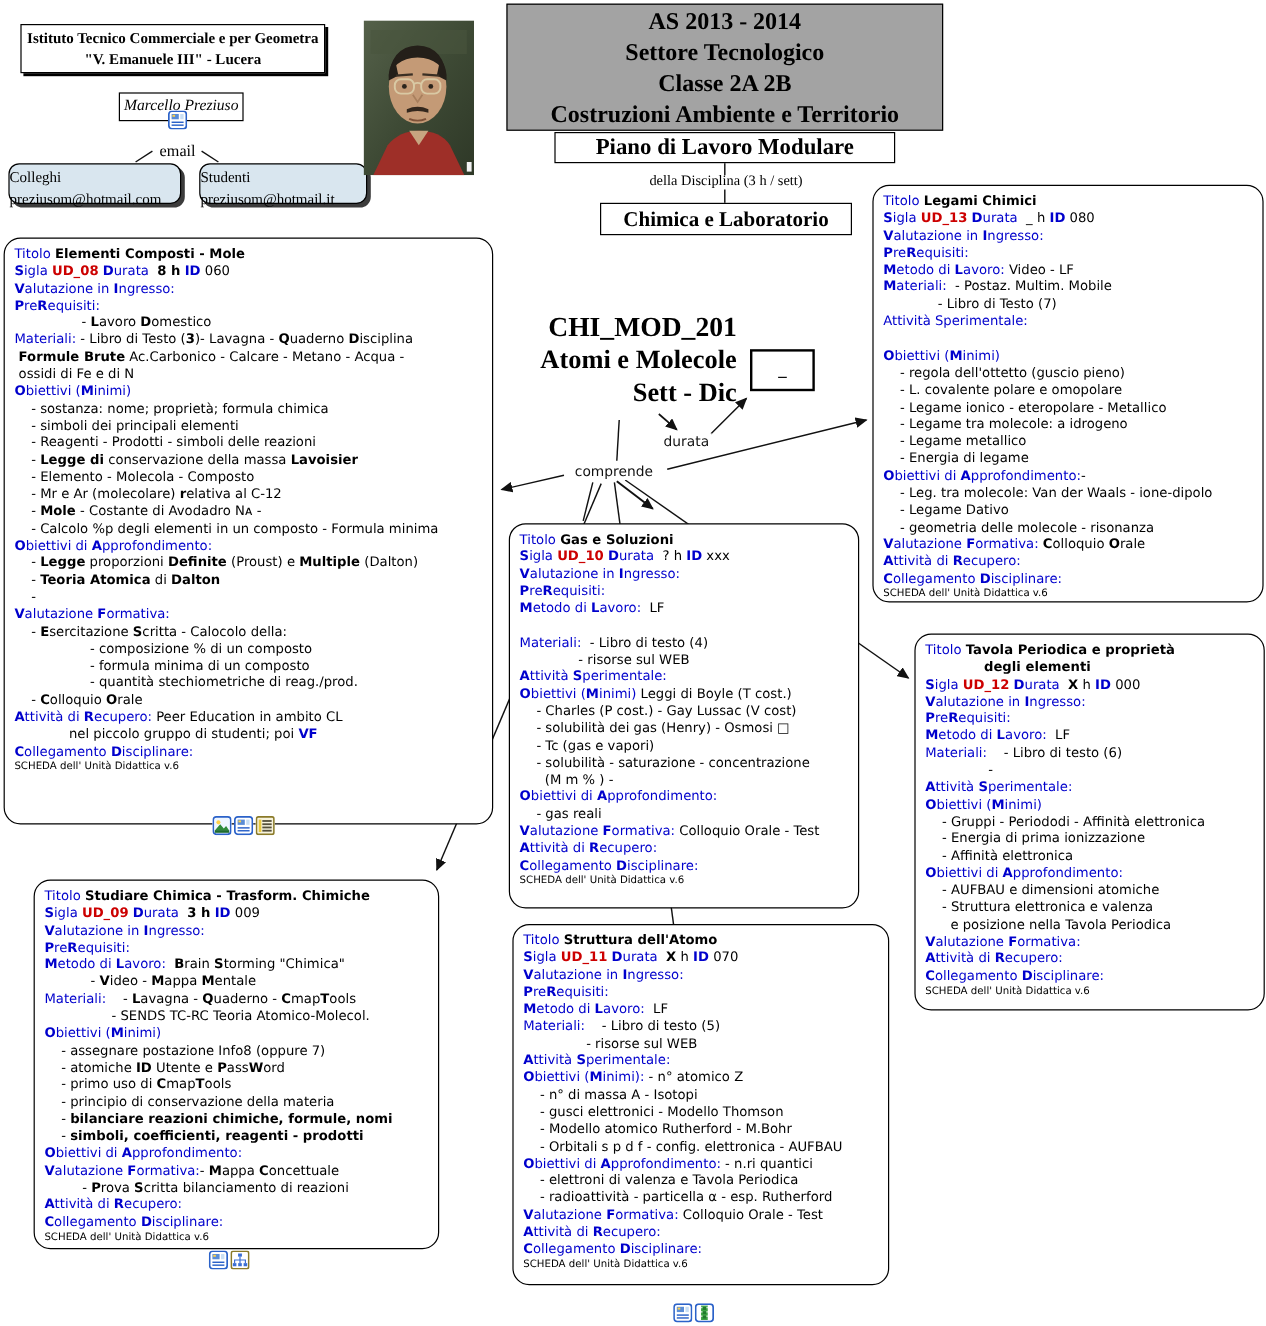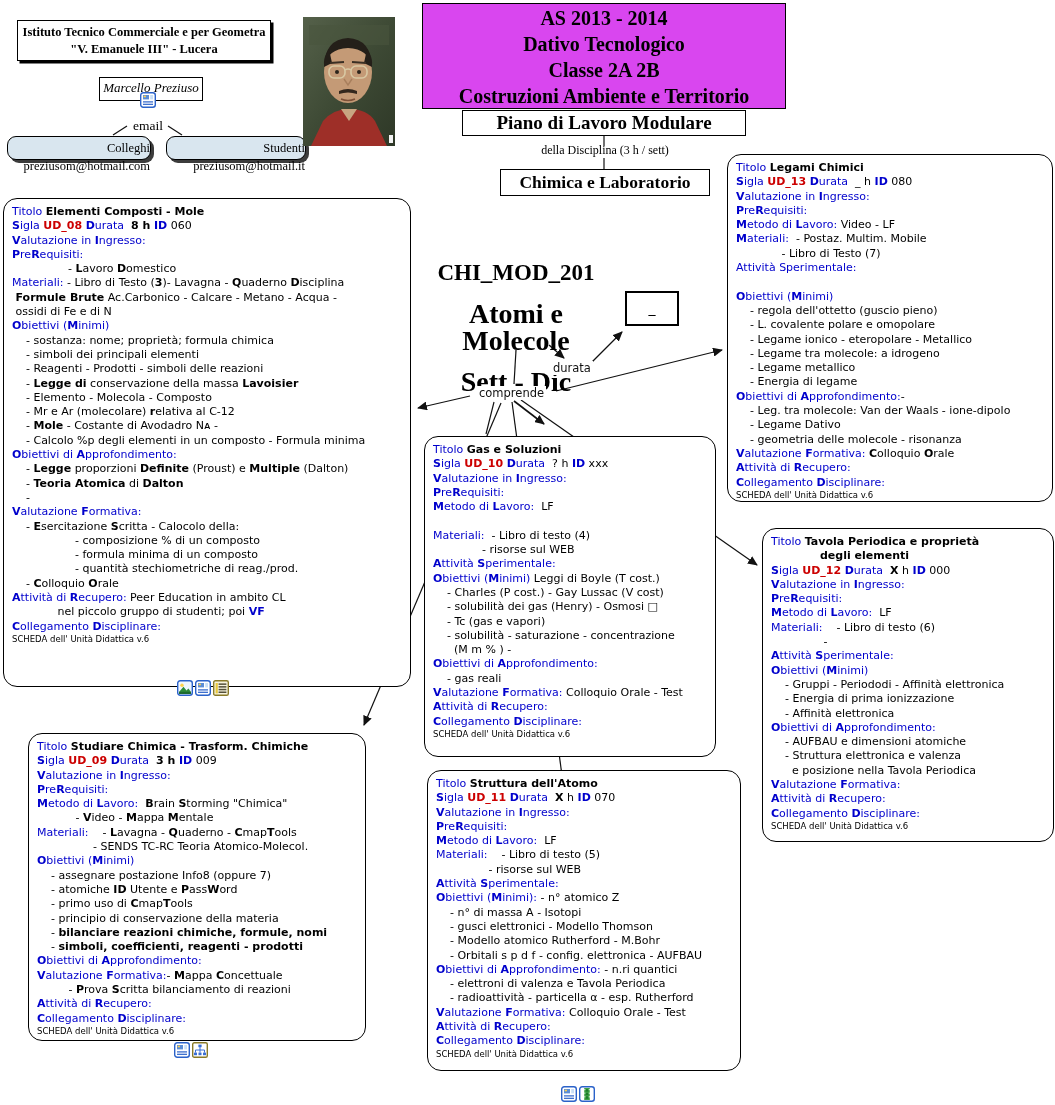--- a/index.html
+++ b/index.html
@@ -7,39 +7,39 @@
         font-family:"DejaVu Sans",sans-serif;}
   .serif{font-family:"Liberation Serif",serif;}
 
   
   .institute{position:absolute;left:17px;top:20px;width:254px;height:41px;border:1.5px solid #000;
     box-shadow:2.5px 2.5px 0 #000;background:#fff;text-align:center;font-weight:bold;font-size:12.5px;
     line-height:17px;padding-top:3px;box-sizing:border-box;z-index:2;}
   .author-box{position:absolute;left:99px;top:77px;width:102px;height:22px;border:1.2px solid #000;
     background:#fff;text-align:center;font-style:italic;font-size:13px;line-height:20px;z-index:2;}
   .email-label{position:absolute;left:120px;top:118px;width:56px;text-align:center;font-size:13.5px;z-index:2;}
-  .contact{position:absolute;height:24px;border:1.5px solid #000;border-radius:9px;background:#d9e6ef;
-    box-shadow:3px 3px 0 #3c3c3c;text-align:right;font-size:12.5px;line-height:18px;padding-top:2px;
+  .contact{position:absolute;height:34px;border:1.5px solid #000;border-radius:9px;background:#d9e6ef;
+    box-shadow:3px 3px 0 #3c3c3c;text-align:left;font-size:12.5px;line-height:18px;padding-top:2px;
     box-sizing:border-box;z-index:2;}
   .photo{position:absolute;left:303px;top:17px;width:92px;height:129px;z-index:2;}
 
   
   .main-title{position:absolute;left:422px;top:3px;width:364px;height:106px;border:1.6px solid #000;
-    background:#d946ef;text-align:center;font-weight:bold;font-size:20px;line-height:26px;padding-top:1px;
+    background:#a3a3a3;text-align:center;font-weight:bold;font-size:20px;line-height:26px;padding-top:1px;
     box-sizing:border-box;z-index:2;}
   .plan-title{position:absolute;left:462px;top:110px;width:284px;height:26px;border:1.6px solid #000;
     background:#fff;text-align:center;font-weight:bold;font-size:19px;line-height:24px;box-sizing:border-box;z-index:2;}
   .subtitle{position:absolute;left:520px;top:143px;width:170px;text-align:center;font-size:12px;z-index:2;}
   .subject-box{position:absolute;left:500px;top:169px;width:210px;height:27px;border:1.5px solid #000;
     background:#fff;text-align:center;font-weight:bold;font-size:17.5px;line-height:25px;box-sizing:border-box;z-index:2;}
 
   
-  .module-title{position:absolute;left:418px;top:259px;width:196px;text-align:center;font-weight:bold;z-index:2;}
+  .module-title{position:absolute;left:418px;top:259px;width:196px;text-align:right;font-weight:bold;z-index:2;}
   .module-title .l0{font-size:23px;line-height:27px;}
-  .module-title .l1,.module-title .l2{font-size:28px;line-height:27px;margin-top:14px;}
+  .module-title .l1,.module-title .l2{font-size:22px;line-height:27px;}
   .duration-box{position:absolute;left:625px;top:291px;width:54px;height:35px;border:2px solid #000;background:#fff;
     text-align:center;font-size:14px;line-height:30px;box-sizing:border-box;z-index:2;}
   .link-label{position:absolute;background:#fff;font-size:11.5px;color:#111;padding:0 2px;z-index:3;}
 
   
   .concept{position:absolute;background:#fff;border:1.6px solid #000;border-radius:14px;z-index:2;
     padding:6px 8px 4px 8px;box-sizing:border-box;}
   .box-lines .line{font-size:11px;line-height:14.3px;white-space:pre;color:#000;}
   .box-lines .line.small{font-size:8.5px;line-height:11px;}
   #box-ud08{left:3px;top:198px;width:408px;height:489px;}
@@ -140,21 +140,21 @@
     <path d="M27,46 L41,45" stroke="#3a2f24" stroke-width="2"></path>
     <path d="M49,45 L63,46" stroke="#3a2f24" stroke-width="2"></path>
     <path d="M41,62 L45,68 L49,62" stroke="#a87f5d" stroke-width="1.4" fill="none"></path>
     <path d="M36,74 Q45,70 54,74 L54,77 Q45,74 36,77 Z" fill="#33271d"></path>
     <path d="M38,82 Q45,85 52,82" stroke="#7d5138" stroke-width="1.6" fill="none"></path>
     <rect x="86" y="118" width="4" height="8" fill="#f2f2f2"></rect>
   </svg>
 
   <div class="main-title serif">
     <div>AS 2013 - 2014</div>
-    <div>Dativo Tecnologico</div>
+    <div>Settore Tecnologico</div>
     <div>Classe 2A 2B</div>
     <div>Costruzioni Ambiente e Territorio</div>
   </div>
   <div class="plan-title serif">
     <span>Piano di Lavoro Modulare</span>
   </div>
   <div class="subtitle serif">della Disciplina (3 h / sett)</div>
   <div class="subject-box serif">
     <span>Chimica e Laboratorio</span>
   </div>

